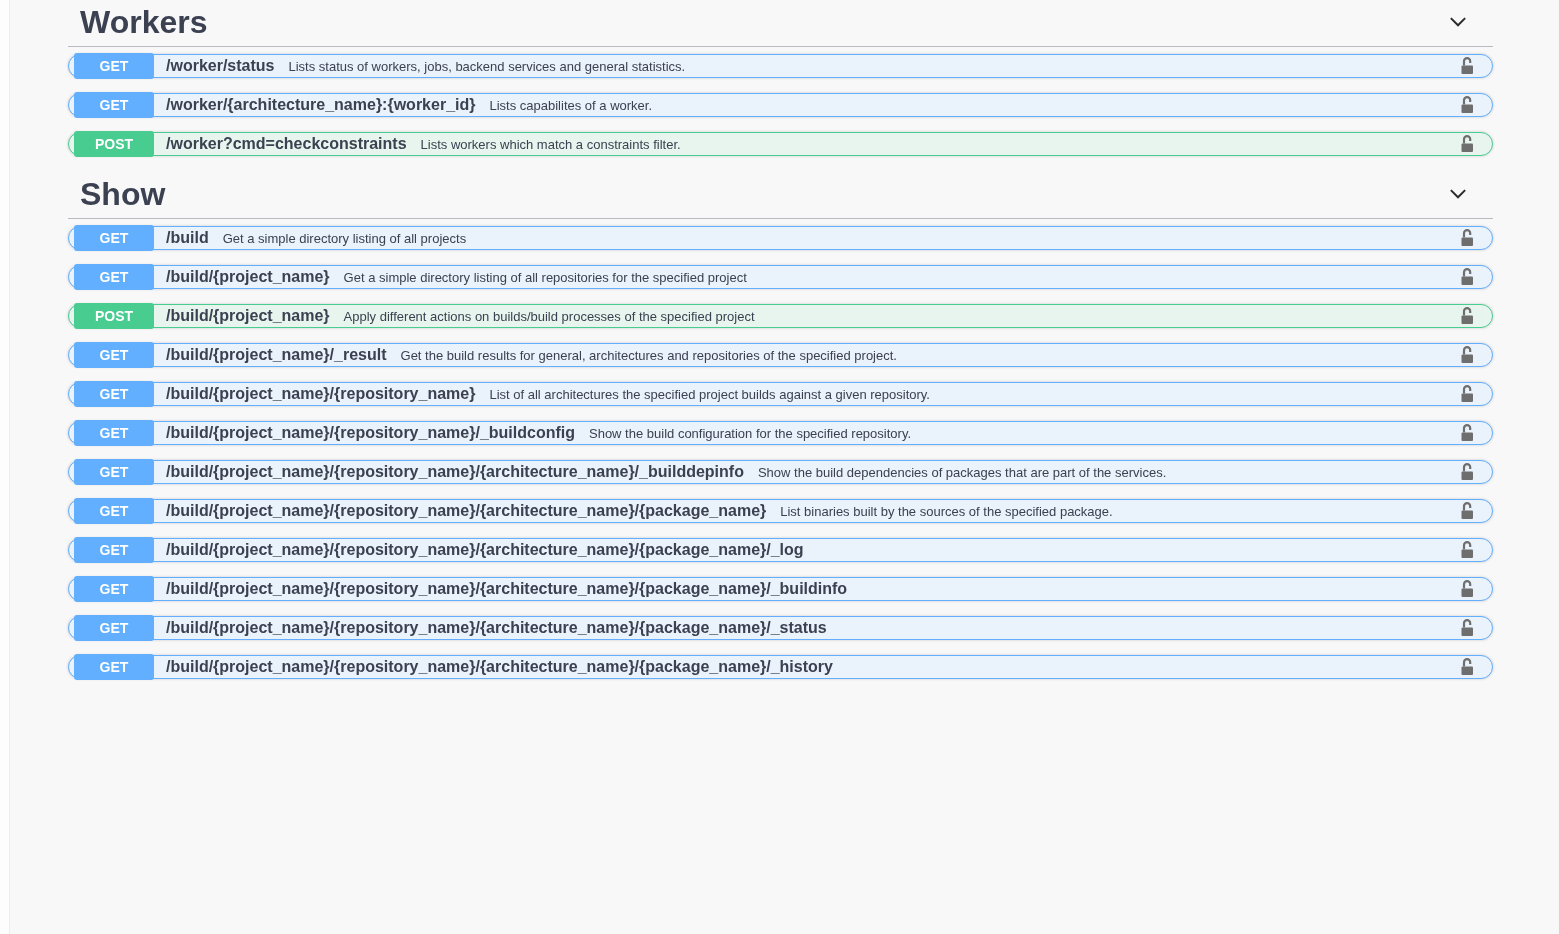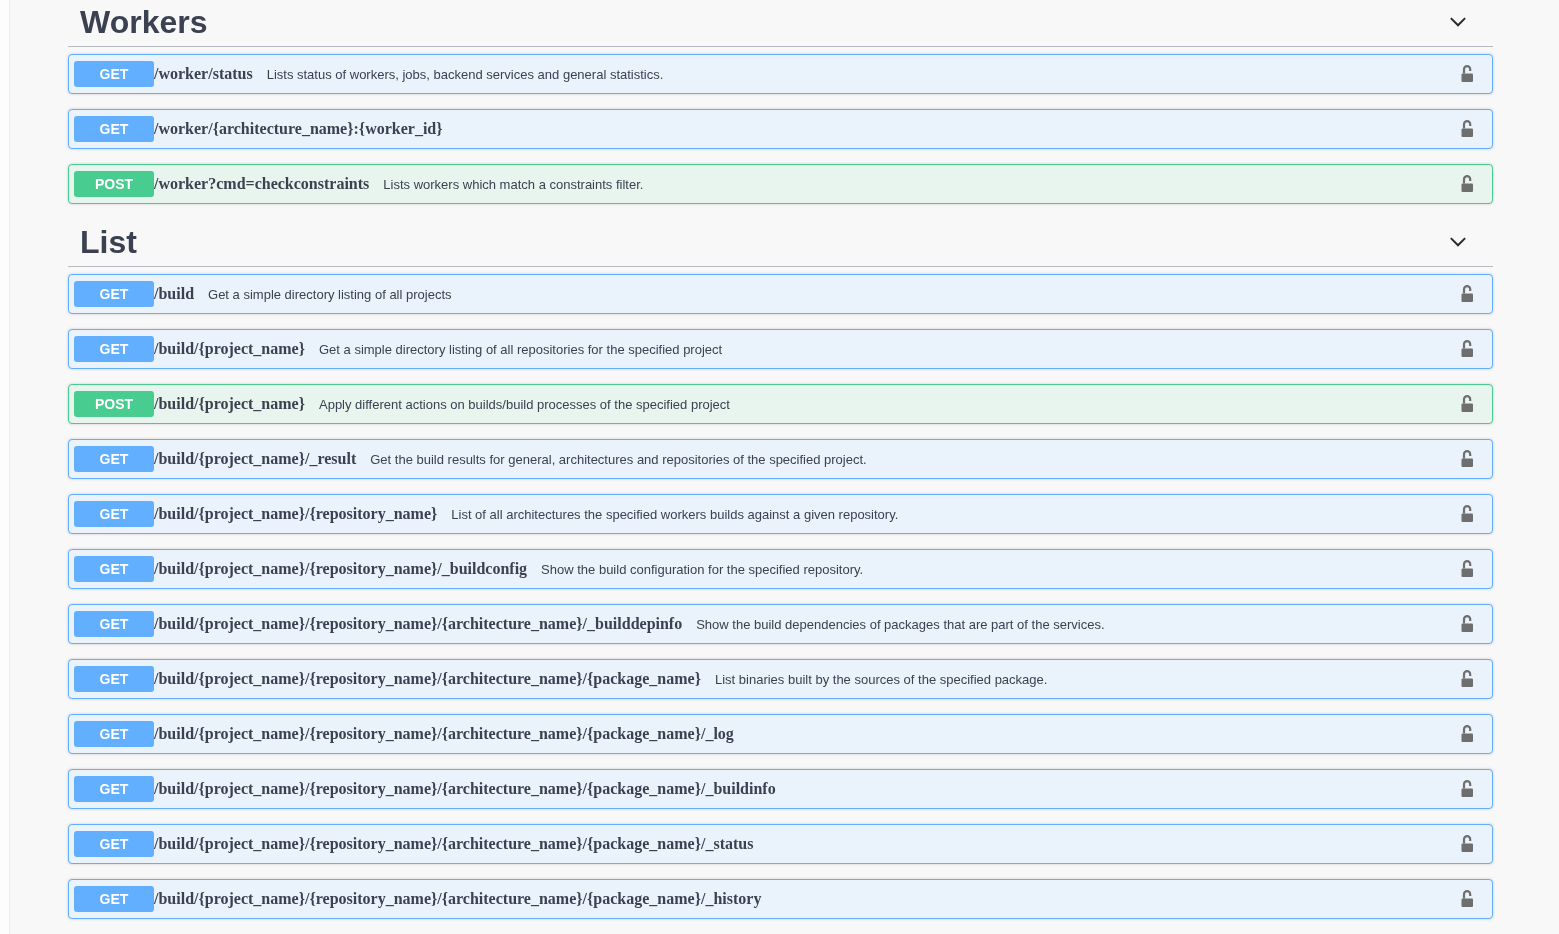--- a/index.html
+++ b/index.html
@@ -55,23 +55,23 @@
     display: flex;
     align-items: center;
   }
 
   
   .rows { padding-top: 7px; }
 
   .opblock {
     display: flex;
     align-items: center;
-    height: 40px;
+    height: 24px;
     margin-bottom: 15px;
-    border-radius: 4px;
+    border-radius: 16px;
     border: 1px solid;
     box-shadow: 0 0 3px rgba(0,0,0,.19);
     padding: 0 15px 0 5px;
     cursor: pointer;
   }
   .opblock.get {
     background: var(--get-row-bg, #eaf2fb);
     border-color: var(--get-color, #61affe);
   }
   .opblock.post {
@@ -88,25 +88,25 @@
     font-size: 14px;
     font-weight: bold;
     color: #ffffff;
     font-family: "Liberation Sans", sans-serif;
     flex: 0 0 auto;
   }
   .opblock.get  .method-badge { background: var(--get-color, #61affe); }
   .opblock.post .method-badge { background: var(--post-color, #49cc90); }
 
   .path {
-    font-family: Liberation Serif, serif;
+    font-family: Liberation Sans, sans-serif;
     font-size: 16px;
     font-weight: bold;
     color: var(--text-color, #3b4151);
-    padding: 0 10px 0 0;
+    padding: 0 10px 0 12px;
     white-space: nowrap;
     flex: 0 0 auto;
   }
 
   .desc {
     font-size: 13px;
     color: var(--text-color, #3b4151);
     white-space: nowrap;
     overflow: hidden;
     text-overflow: ellipsis;
@@ -149,20 +149,21 @@
       <svg width="20" height="22" viewBox="0 0 20 22">
         <path d="M7 10.5 V6.2 a3.1 3.1 0 0 1 6.2 0 V8" fill="none" stroke="#6e6e6e" stroke-width="2.2"></path>
         <rect x="4.5" y="10.5" width="11.5" height="8.5" rx="1" fill="#6e6e6e"></rect>
       </svg>
     </button>
   </div>
 
   <div class="opblock get">
     <span class="method-badge">GET</span>
     <span class="path">/worker/{architecture_name}:{worker_id}</span>
+    <span class="desc">Lists capabilites of a worker.</span>
     <button class="auth-btn">
       <svg width="20" height="22" viewBox="0 0 20 22">
         <path d="M7 10.5 V6.2 a3.1 3.1 0 0 1 6.2 0 V8" fill="none" stroke="#6e6e6e" stroke-width="2.2"></path>
         <rect x="4.5" y="10.5" width="11.5" height="8.5" rx="1" fill="#6e6e6e"></rect>
       </svg>
     </button>
   </div>
 
   <div class="opblock post">
     <span class="method-badge">POST</span>
@@ -173,21 +174,21 @@
         <path d="M7 10.5 V6.2 a3.1 3.1 0 0 1 6.2 0 V8" fill="none" stroke="#6e6e6e" stroke-width="2.2"></path>
         <rect x="4.5" y="10.5" width="11.5" height="8.5" rx="1" fill="#6e6e6e"></rect>
       </svg>
     </button>
   </div>
 </div>
   </section>
 
   <section class="opblock-tag-section">
     <div class="section-header">
-      <h3 class="section-title">List</h3>
+      <h3 class="section-title">Show</h3>
       <button class="expand-btn">
         <svg width="22" height="22" viewBox="0 0 20 20">
           <path d="M3.5 6.5 L10 13 L16.5 6.5" fill="none" stroke="#2b2b2b" stroke-width="1.8"></path>
         </svg>
       </button>
     </div>
     <div class="rows">
   <div class="opblock get">
     <span class="method-badge">GET</span>
     <span class="path">/build</span>
@@ -232,21 +233,21 @@
       <svg width="20" height="22" viewBox="0 0 20 22">
         <path d="M7 10.5 V6.2 a3.1 3.1 0 0 1 6.2 0 V8" fill="none" stroke="#6e6e6e" stroke-width="2.2"></path>
         <rect x="4.5" y="10.5" width="11.5" height="8.5" rx="1" fill="#6e6e6e"></rect>
       </svg>
     </button>
   </div>
 
   <div class="opblock get">
     <span class="method-badge">GET</span>
     <span class="path">/build/{project_name}/{repository_name}</span>
-    <span class="desc">List of all architectures the specified workers builds against a given repository.</span>
+    <span class="desc">List of all architectures the specified project builds against a given repository.</span>
     <button class="auth-btn">
       <svg width="20" height="22" viewBox="0 0 20 22">
         <path d="M7 10.5 V6.2 a3.1 3.1 0 0 1 6.2 0 V8" fill="none" stroke="#6e6e6e" stroke-width="2.2"></path>
         <rect x="4.5" y="10.5" width="11.5" height="8.5" rx="1" fill="#6e6e6e"></rect>
       </svg>
     </button>
   </div>
 
   <div class="opblock get">
     <span class="method-badge">GET</span>

